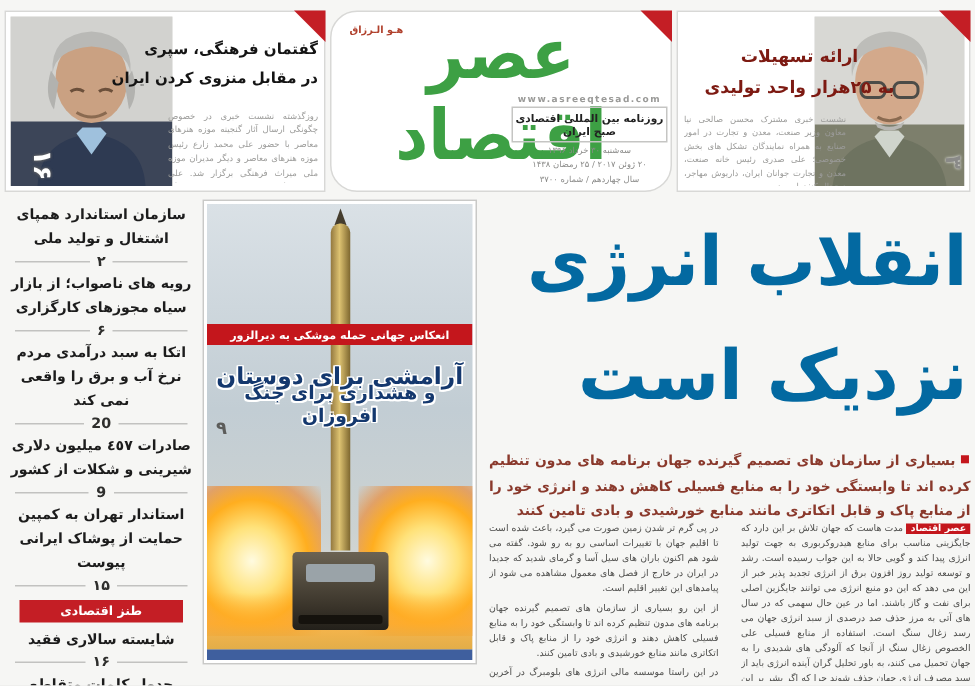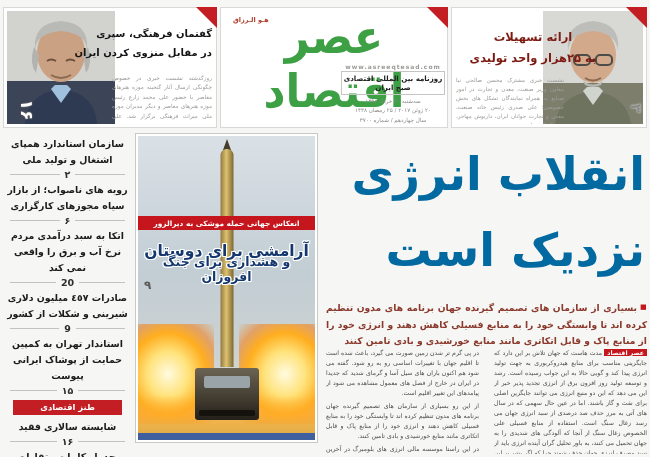--- a/index.html
+++ b/index.html
@@ -20,21 +20,21 @@
   .headline-left { position:absolute; right:4px; top:17px; width:102px; text-align:right;
                    font-weight:bold; font-size:10px; line-height:1.85; color:#141414; }
   .headline-left span { display:block; white-space:nowrap; }
   .summary-left { position:absolute; right:4px; top:66px; width:100px; height:48px;
                   font-size:5.7px; color:#9b9b99; line-height:1.65; text-align:justify;
                   overflow:hidden; }
   .pagenum-left { position:absolute; left:10px; bottom:4px; font-size:17px; font-weight:bold;
                   color:#fff; text-shadow:0 0 2px #666,0 0 2px #666; transform:rotate(90deg); }
 
   
-  #card-center { left:220px; top:7px; width:228px; height:121px; }
+  #card-center { left:220px; top:7px; width:228px; height:121px;border-radius:18px; }
   .bismillah { position:absolute; left:12px; top:8px; font-size:6.5px; font-weight:bold;
                color:#b0402c; direction:rtl; }
   .logo-text { position:absolute; left:0; right:0; top:2px; text-align:center;
                font-size:43px; font-weight:bold; color:#3da044; transform:scaleY(1.08);
                transform-origin:top center; }
   .center-bottom-right { position:absolute; right:2px; bottom:2px; width:104px; text-align:center; }
   .website  { font-size:6px; color:#9a9a98; letter-spacing:1px; font-weight:bold; }
   .tagline  { border:1px solid #c5c5c3; font-size:7.1px; font-weight:bold; color:#222;
               padding:2px 1px; margin:1.5px 0; }
   .dateline { font-size:5.6px; color:#8a8a88; line-height:1.7; }

